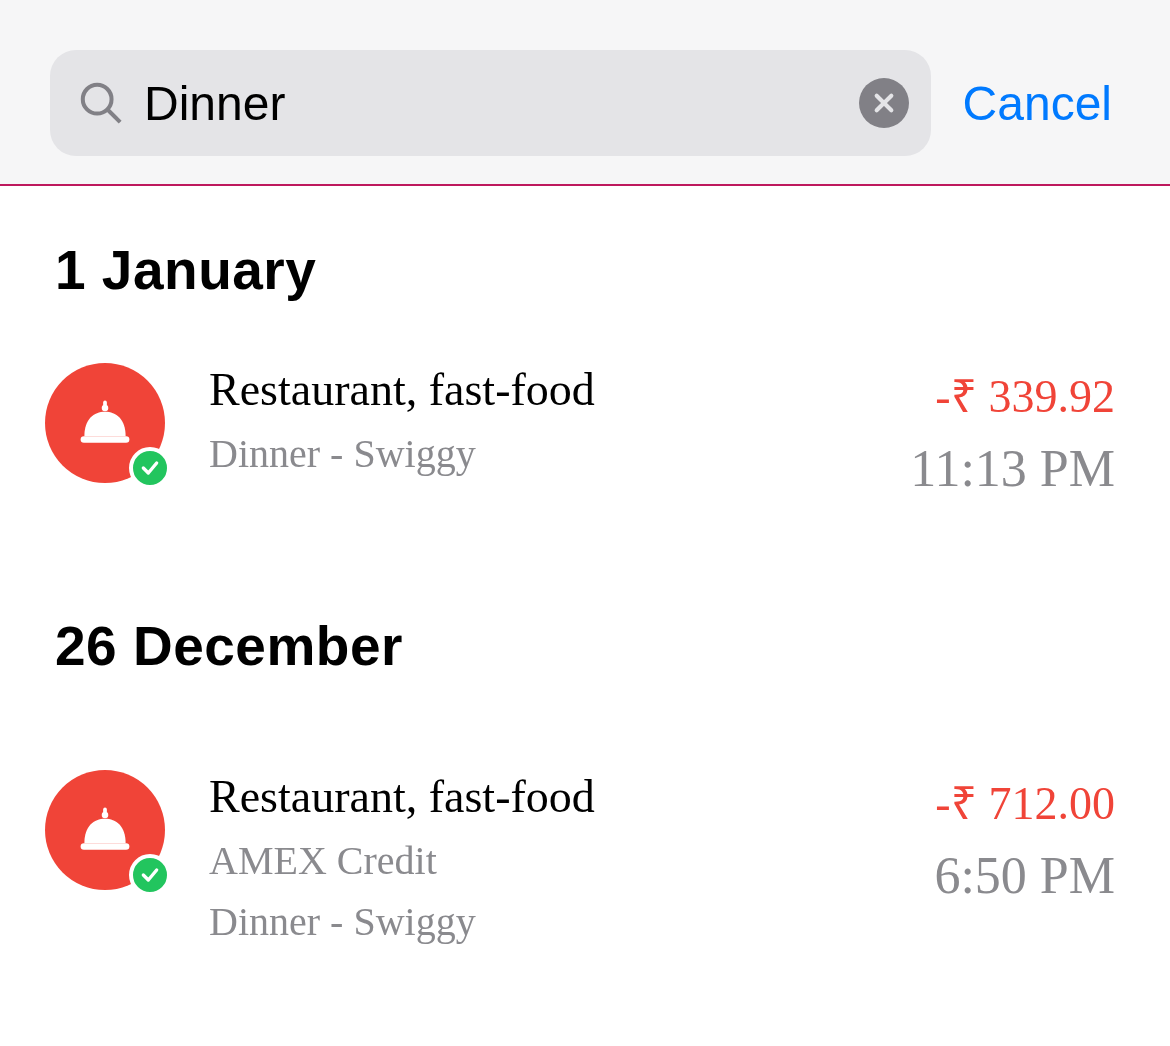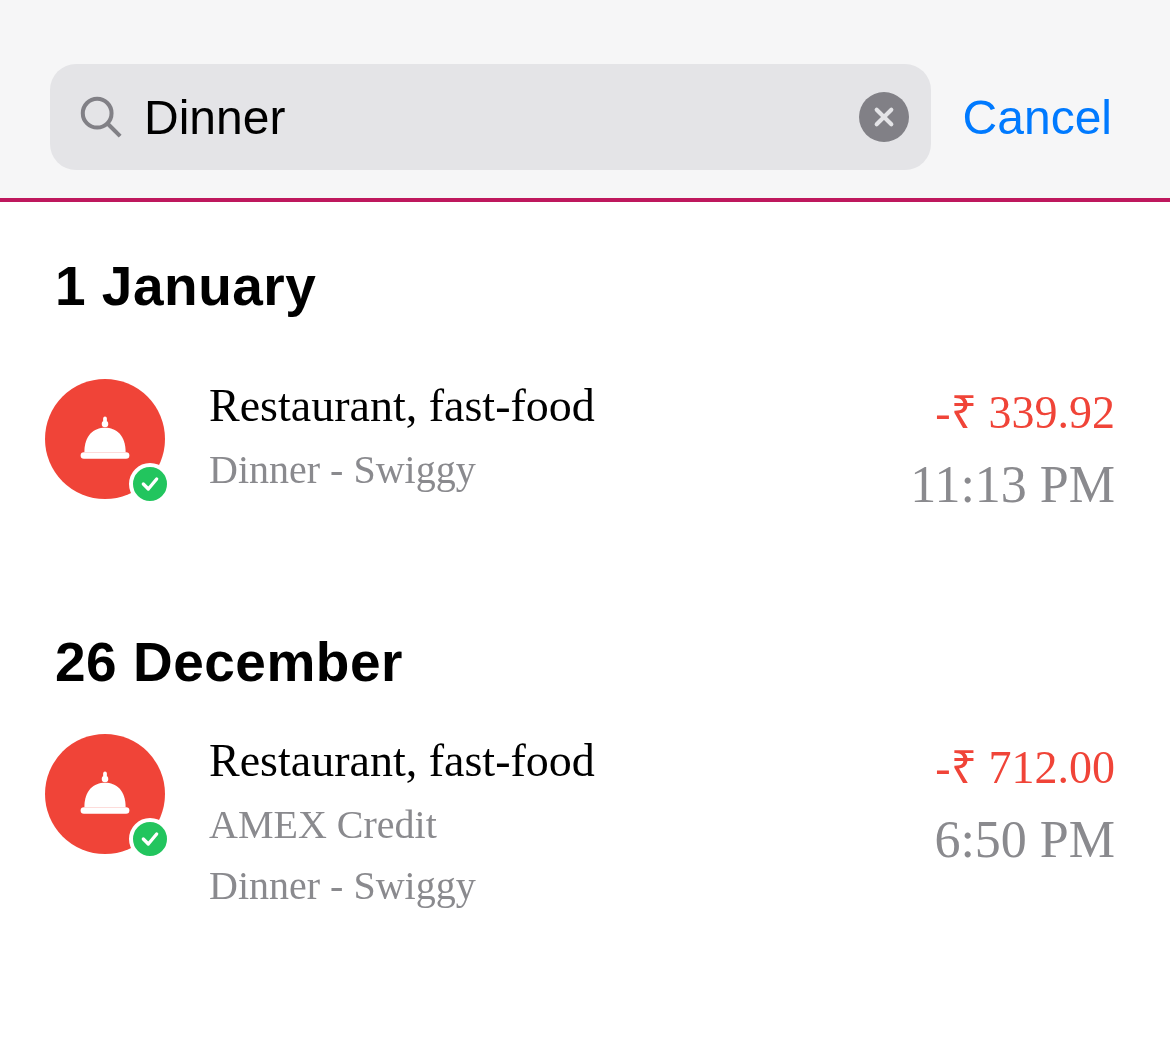--- a/index.html
+++ b/index.html
@@ -9,25 +9,25 @@
   }
   body {
     font-family: -apple-system, BlinkMacSystemFont, "Segoe UI", Helvetica, Arial, sans-serif;
     width: 1170px;
     height: 1046px;
     background: #ffffff;
     overflow: hidden;
   }
   .search-bar-area {
     background: #f6f6f7;
-    padding: 64px 50px 28px 50px;
+    padding: 50px 50px 28px 50px;
     display: flex;
     align-items: center;
     gap: 32px;
-    border-bottom: 4px solid #be185d;
+    border-bottom: 2px solid #be185d;
   }
   .search-field {
     flex: 1;
     background: #e4e4e7;
     border-radius: 26px;
     height: 106px;
     display: flex;
     align-items: center;
     padding: 0 22px 0 28px;
     gap: 20px;
@@ -83,21 +83,21 @@
   .date-header {
     font-size: 55px;
     font-weight: 700;
     color: #000;
     margin-top: 4px;
     margin-bottom: 61px;
     letter-spacing: 0.5px;
   }
   .date-header.secondary {
     margin-top: 116px;
-    margin-bottom: 40px;
+    margin-bottom: 92px;
   }
   .transaction-row {
     display: flex;
     align-items: flex-start;
     gap: 44px;
     font-family: Liberation Serif, serif;
   }
   .category-badge {
     width: 120px;
     height: 120px;

